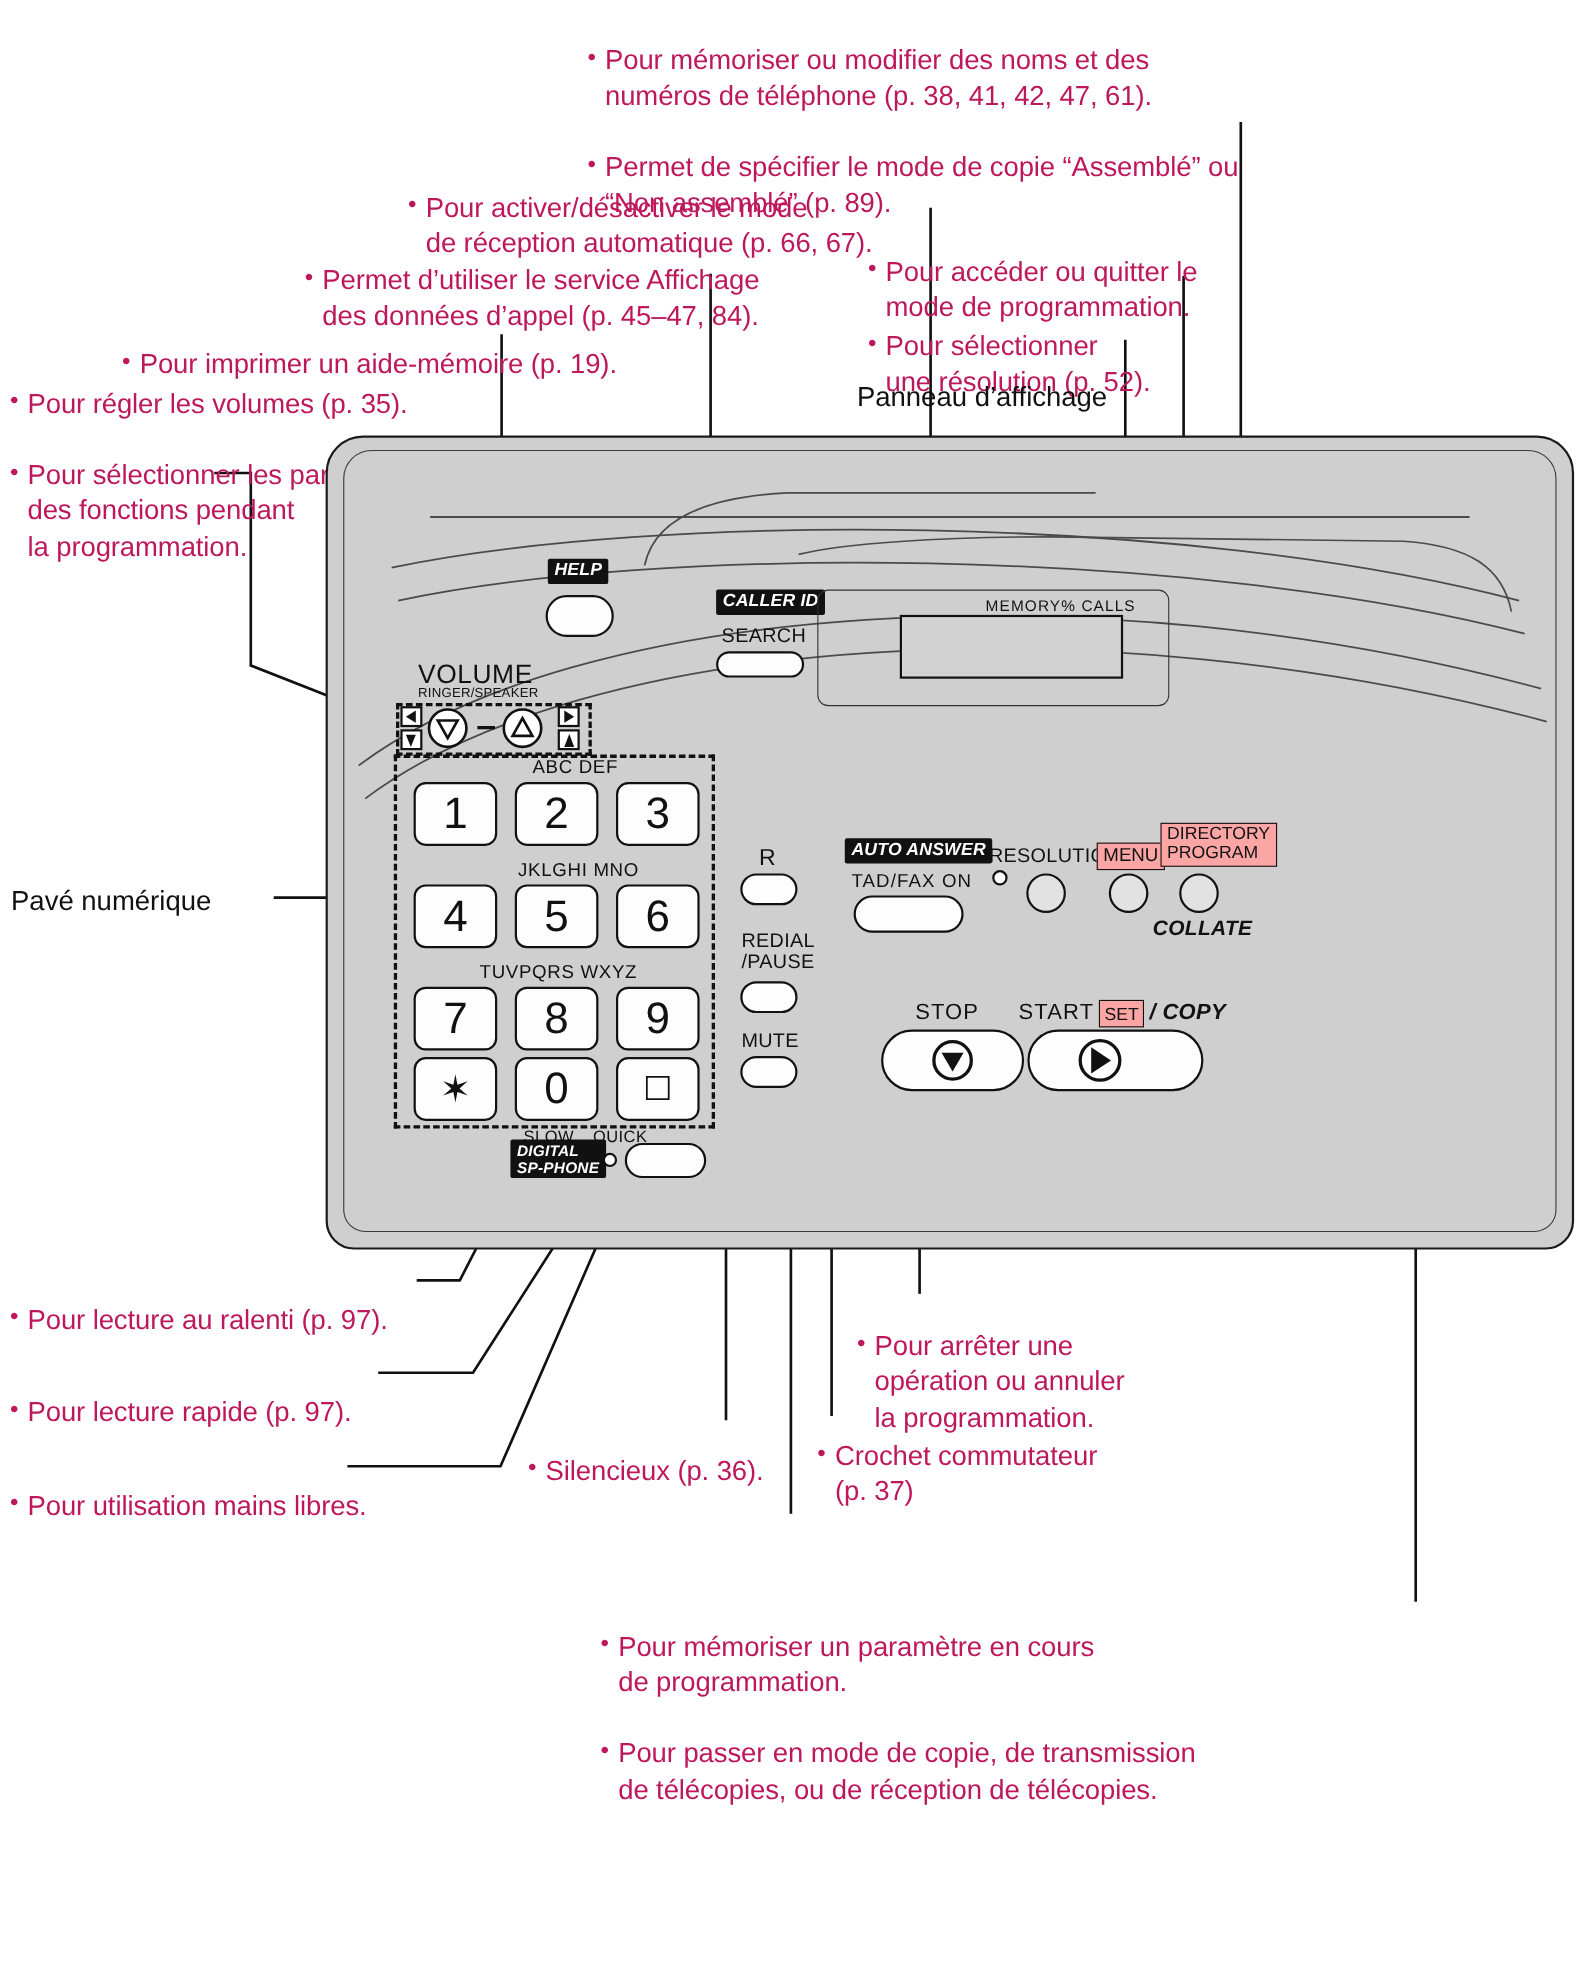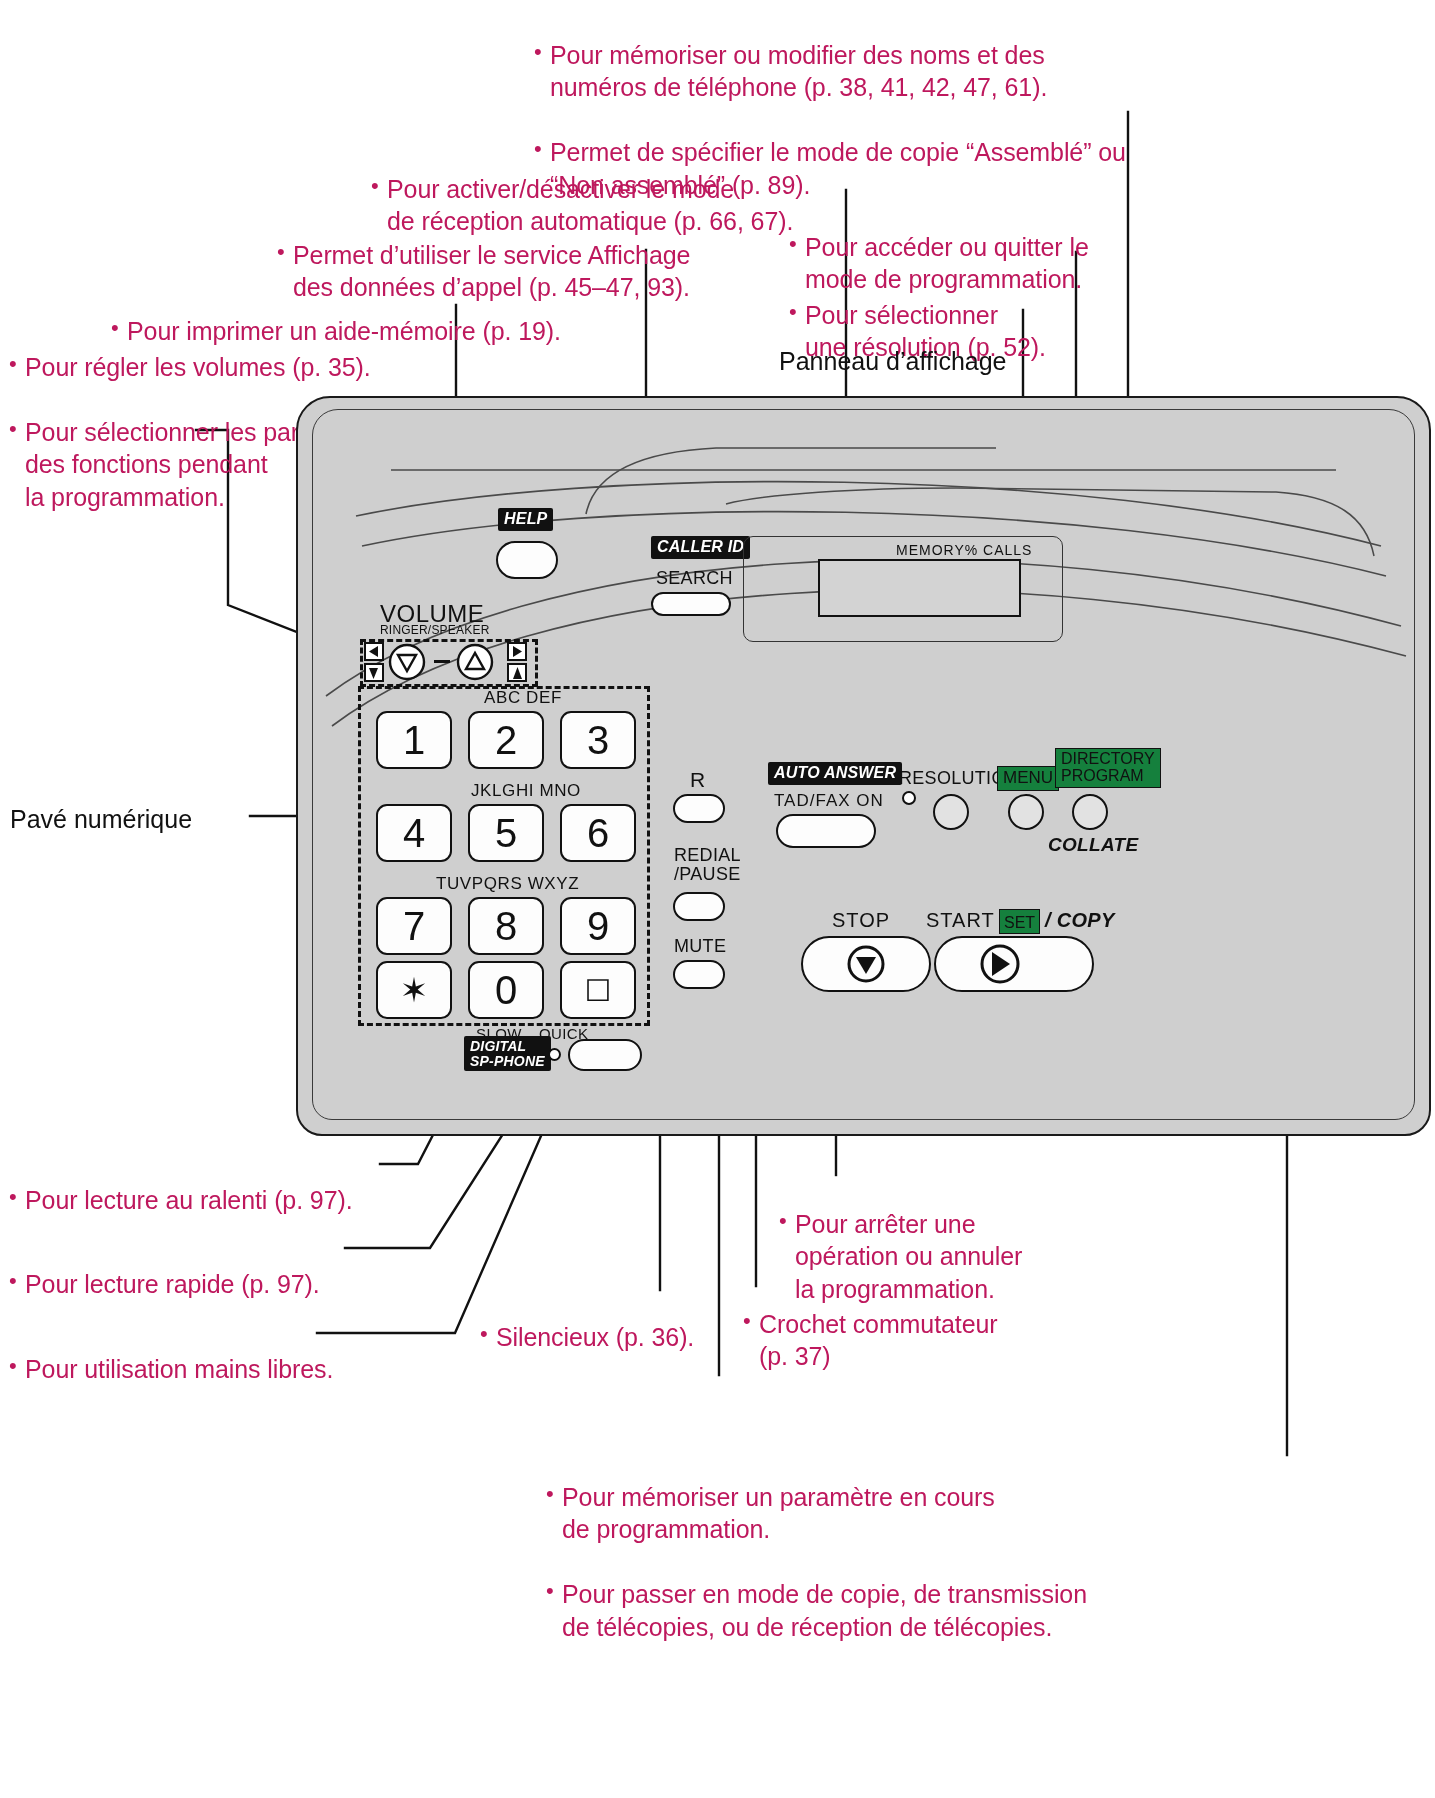--- a/index.html
+++ b/index.html
@@ -78,21 +78,21 @@
     letter-spacing: 0.2px;
     white-space: nowrap;
     border-radius: 2px;
   }
   .boxed-label {
     position: absolute;
     border: 1.6px solid #111;
     font-size: 15px;
     padding: 1px 5px 2px 5px;
     white-space: nowrap;
-    background: #15803d;
+    background: #fca5a5;
   }
 
   .key {
     position: absolute;
     background: #fdfdfd;
     border: 2px solid #111;
     border-radius: 11px;
     display: flex; align-items: center; justify-content: center;
     font-size: 40px;
     color: #111;
@@ -179,21 +179,21 @@
 “Non assemblé” (p. 89).</div>
   </div>
 
   <div class="callout" style="left:370px; top:140px; width:470px;">
     <div class="li">Pour activer/désactiver le mode
 de réception automatique (p. 66, 67).</div>
   </div>
 
   <div class="callout" style="left:276px; top:206px; width:460px;">
     <div class="li">Permet d’utiliser le service Affichage
-des données d’appel (p. 45–47, 93).</div>
+des données d’appel (p. 45–47, 84).</div>
   </div>
 
   <div class="callout" style="left:788px; top:198px; width:340px;">
     <div class="li">Pour accéder ou quitter le
 mode de programmation.</div>
   </div>
 
   <div class="callout" style="left:788px; top:266px; width:320px;">
     <div class="li">Pour sélectionner
 une résolution (p. 52).</div>

